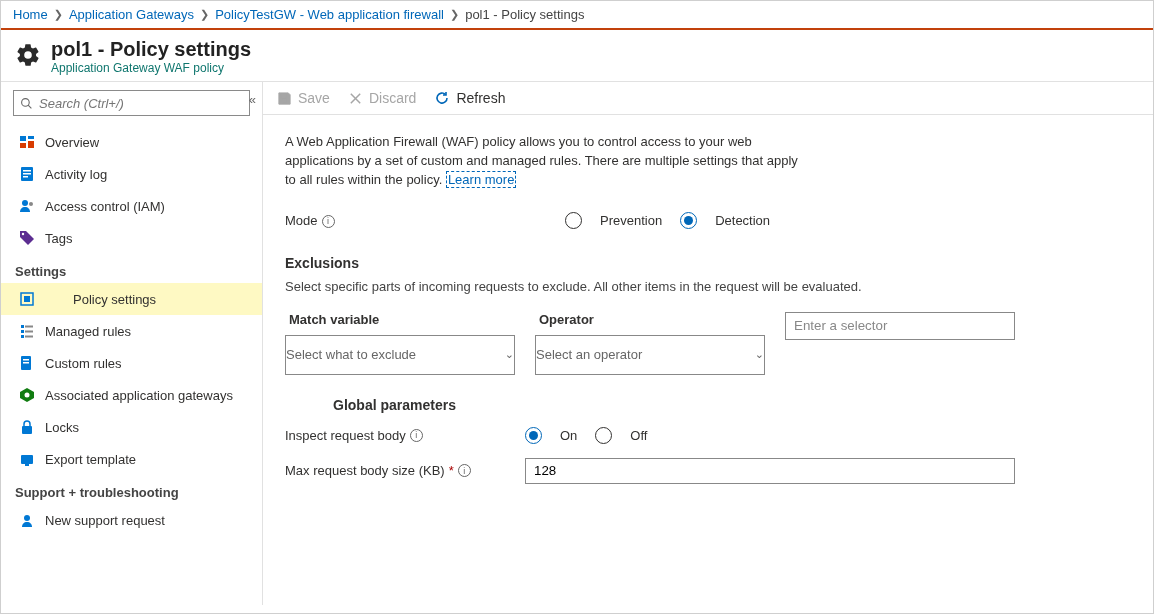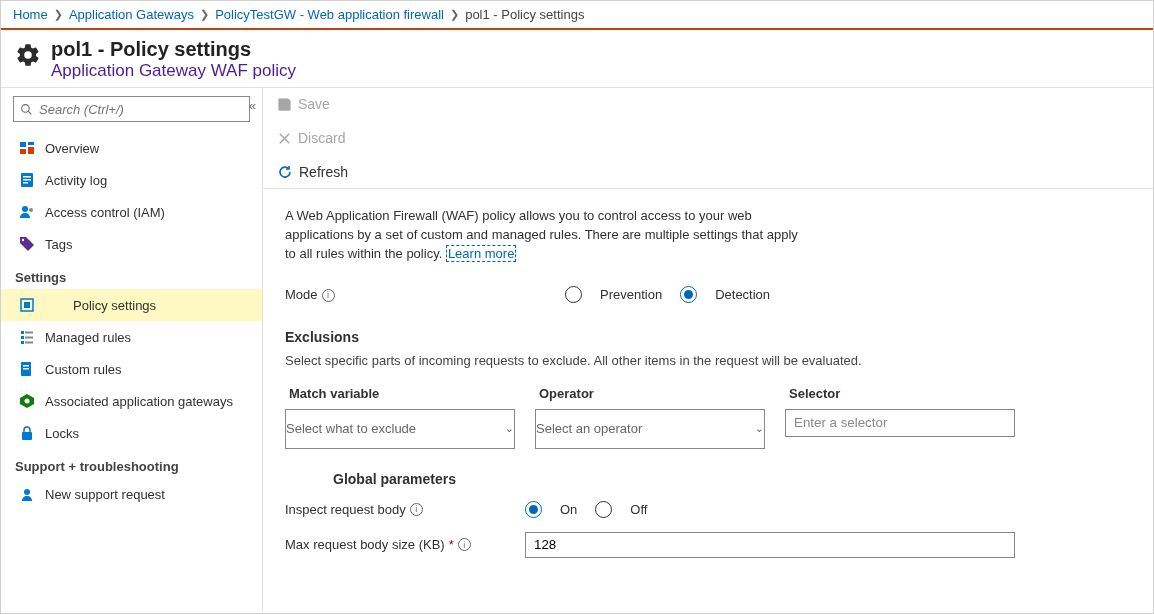--- a/index.html
+++ b/index.html
@@ -9,37 +9,37 @@
   
   .breadcrumb { display: flex; align-items: center; gap: 6px; padding: 6px 12px; border-bottom: 2px solid #c2410c; font-size:13px; }
   .breadcrumb a { color: #0067b8; text-decoration: none; }
   .breadcrumb .sep { color: #666; font-size: 11px; }
   .breadcrumb .current { color: #444; }
 
   
   .title-row { display: flex; align-items: flex-start; gap: 10px; padding: 8px 14px 6px 14px; }
   .gear { width: 26px; height: 26px; margin-top:4px; }
   .title-text h1 { font-size: 20px; font-weight: 600; color: #222; }
-  .title-sub { font-size: 17px; color: #4c1d95; }
+  .title-sub { font-size: 12px; color: #0f766e; }
 
   .body { display: flex; height: calc(100% - 30px - 58px); border-top: 1px solid #e1e1e1; }
 
   
   .sidebar { width: 262px; border-right: 1px solid #e1e1e1; padding: 8px 0 0 0; position:relative; }
   .collapse-chevron { position:absolute; right:6px; top:10px; font-size:13px; color:#666; cursor:pointer; }
   .search-box { margin: 0 12px 10px 12px; border: 1px solid #8a8a8a; height: 26px; display: flex; align-items: center; padding: 0 6px; gap:6px; }
   .search-box input { border: none; outline: none; flex:1; font-style: italic; color:#737373; font-size:13px; }
   .nav-item { display:flex; align-items:center; gap:10px; padding: 6px 12px 6px 18px; cursor:pointer; height:32px;}
   .nav-item.active { background:#fef9c3;gap:38px; }
   .nav-section { font-weight:600; color:#444; padding: 10px 12px 4px 14px; font-size:13px; }
   .nav-icon { width:16px; height:16px; display:flex; align-items:center; justify-content:center; flex-shrink:0; }
 
   
   .main { flex:1; display:flex; flex-direction:column; }
-  .toolbar { display:flex; gap:18px; padding: 8px 14px; border-bottom: 1px solid #e1e1e1; flex-direction: column; }
+  .toolbar { display:flex; align-items:center; gap:18px; padding: 8px 14px; border-bottom: 1px solid #e1e1e1; }
   .tbtn { display:flex; align-items:center; gap:6px; color:#323130; cursor:pointer; }
   .tbtn.disabled { color:#a6a6a6; cursor:default; }
   .tbtn.disabled svg * { stroke:#a6a6a6; fill:#a6a6a6; }
   .tbtn.refresh svg * { stroke:#0067b8; }
   .tbtn .lbl { font-size:14px; }
 
   .content { padding: 18px 22px; overflow:auto; }
   .intro { max-width: 520px; color:#323130; line-height:1.45; }
   .intro a { color:#0067b8; text-decoration:none; border:1px dashed #0067b8; padding:0 1px; }
 
@@ -193,20 +193,29 @@
       </div>
       <div class="nav-item">
         <span class="nav-icon">
             <svg width="16" height="16" viewBox="0 0 16 16">
               <rect x="3" y="7" width="10" height="8" fill="#0078d4" rx="1"></rect>
               <path d="M5 7V5a3 3 0 0 1 6 0v2" fill="none" stroke="#0078d4" stroke-width="1.5"></path>
             </svg>
           </span>
         <span>Locks</span>
       </div>
+      <div class="nav-item">
+        <span class="nav-icon">
+            <svg width="16" height="16" viewBox="0 0 16 16">
+              <rect x="2" y="4" width="12" height="9" fill="#0078d4" rx="1"></rect>
+              <rect x="6" y="13" width="4" height="2" fill="#0078d4"></rect>
+            </svg>
+          </span>
+        <span>Export template</span>
+      </div>
 
       <div class="nav-section">Support + troubleshooting</div>
       <div class="nav-item">
         <span class="nav-icon">
             <svg width="16" height="16" viewBox="0 0 16 16">
               <circle cx="8" cy="6" r="3" fill="#0078d4"></circle>
               <path d="M3 15c0-3 2-5 5-5s5 2 5 5" fill="#0078d4"></path>
             </svg>
           </span>
         <span>New support request</span>
@@ -269,21 +278,20 @@
             </div>
           </div>
           <div class="ex-col">
             <span class="col-head">Operator</span>
             <div class="select">
               <span>Select an operator</span>
               <span class="chev">⌄</span>
             </div>
           </div>
           <div class="ex-col">
-            <span class="col-head">Selector</span>
             <input class="textin" type="text" placeholder="Enter a selector" style="">
           </div>
         </div>
 
         <div class="global-head">Global parameters</div>
 
 
         <div class="field-row">
           <div class="fl">
             <span>Inspect request body</span>

